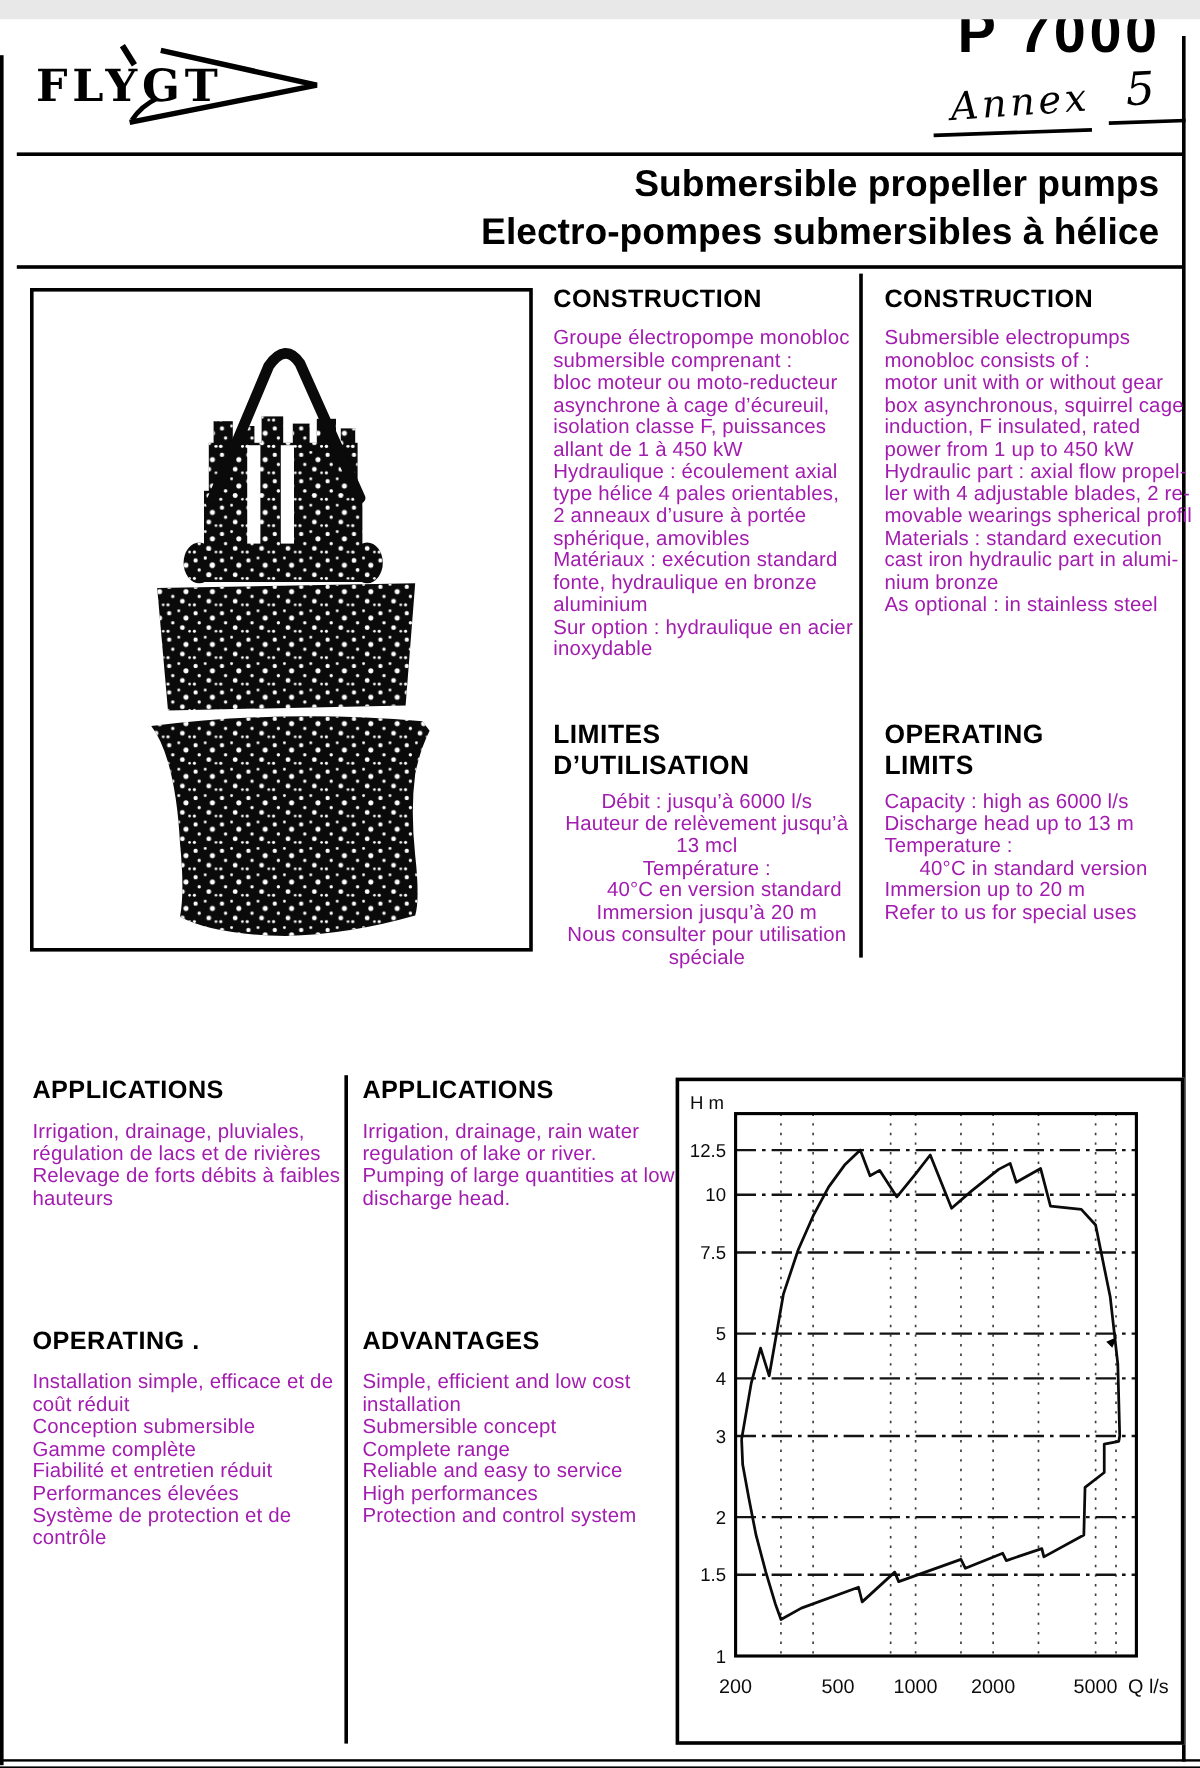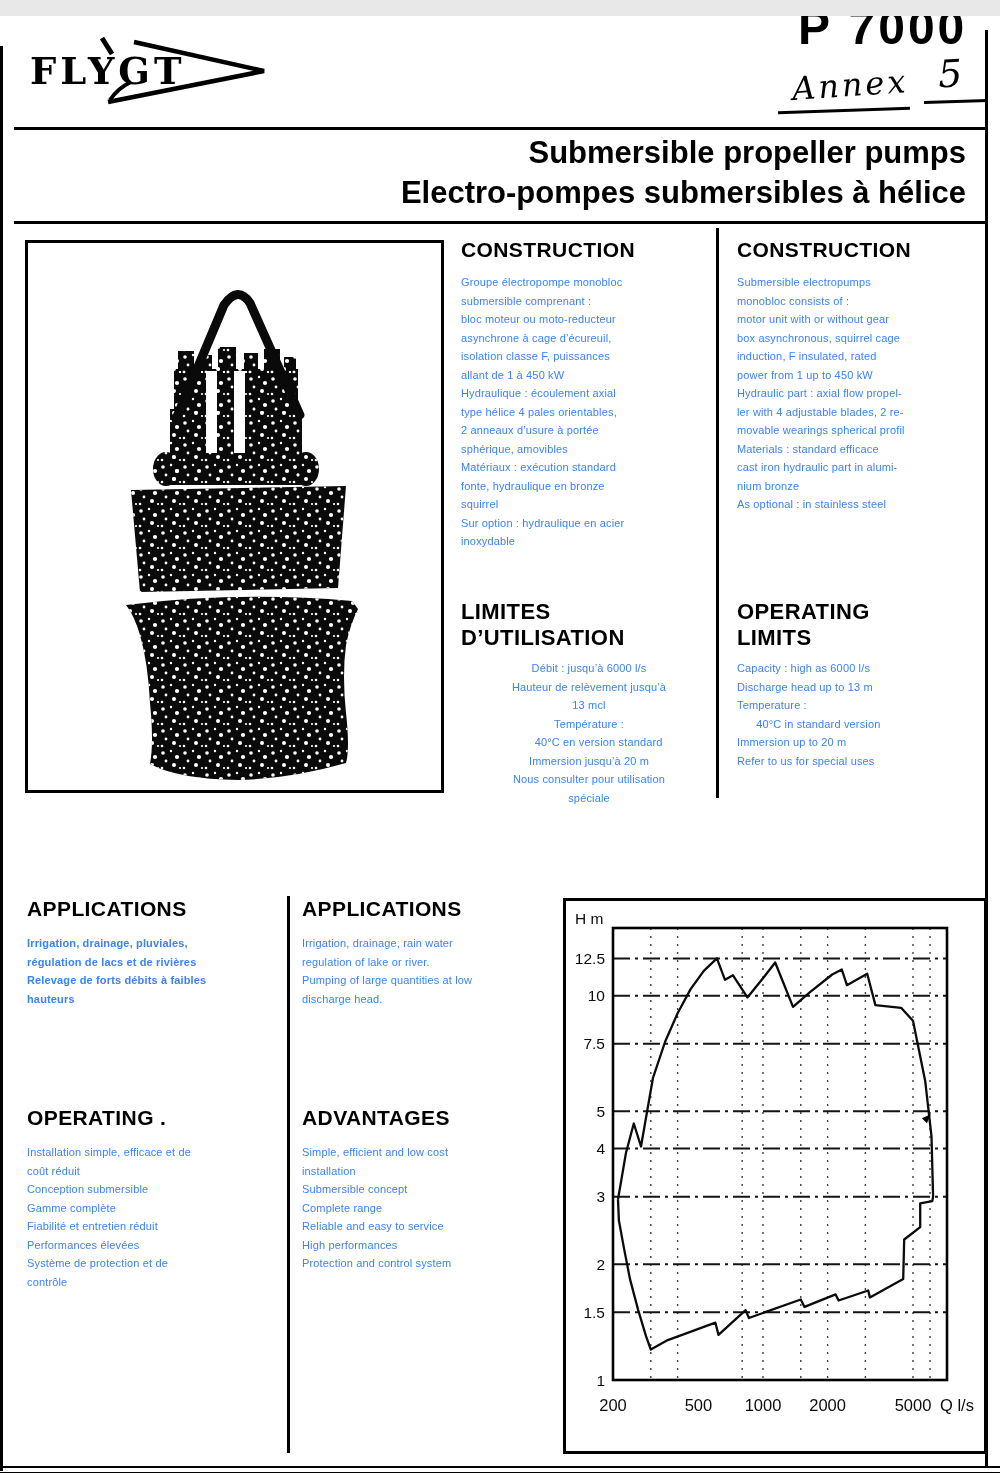--- a/index.html
+++ b/index.html
@@ -18,21 +18,21 @@
   .annex-num{left:938px;top:36px;font-family:"DejaVu Serif",serif;font-style:italic;
              font-size:38px;color:#000;transform:rotate(-3deg);}
   .ul1{left:778px;top:93px;width:132px;height:3px;background:#000;transform:rotate(-2deg);}
   .ul2{left:924px;top:84px;width:64px;height:3px;background:#000;transform:rotate(-2deg);}
   .rule{background:#000;}
   .title-block{left:300px;top:117px;width:666px;text-align:right;
                font-weight:bold;font-size:31px;line-height:40px;color:#000;letter-spacing:0px;}
   
   .sech{font-weight:bold;font-size:21px;letter-spacing:.4px;color:#000;}
   .sech2 .tl{font-weight:bold;font-size:22px;line-height:26px;letter-spacing:.4px;color:#000;}
-  .body{font-size:11px;line-height:18.5px;letter-spacing:.15px;color:#3b82f6;}
+  .body{font-size:17px;line-height:18.5px;letter-spacing:.15px;color:#a21caf;}
   .tl{white-space:pre;}
   
   .photo-box{left:25px;top:224px;width:419px;height:553px;border:3px solid #000;
              box-sizing:border-box;background:#fff;}
   .chart-box{left:563px;top:882px;width:424px;height:556px;border:3px solid #000;
              box-sizing:border-box;background:#fff;}
   .vdiv{background:#000;}
 </style>
 </head>
 <body>
@@ -111,39 +111,39 @@
       <div class="tl">bloc moteur ou moto-reducteur</div>
       <div class="tl">asynchrone à cage d’écureuil,</div>
       <div class="tl">isolation classe F, puissances</div>
       <div class="tl">allant de 1 à 450 kW</div>
       <div class="tl">Hydraulique : écoulement axial</div>
       <div class="tl">type hélice 4 pales orientables,</div>
       <div class="tl">2 anneaux d’usure à portée</div>
       <div class="tl">sphérique, amovibles</div>
       <div class="tl">Matériaux : exécution standard</div>
       <div class="tl">fonte, hydraulique en bronze</div>
-      <div class="tl">squirrel</div>
+      <div class="tl">aluminium</div>
       <div class="tl">Sur option : hydraulique en acier</div>
       <div class="tl">inoxydable</div>
     </div>
 
   <div class="abs vdiv" style="left:716px;top:212px;width:2.5px;height:570px;"></div>
 
   <div class="abs sech" style="left:737px;top:222px;">CONSTRUCTION</div>
   <div class="abs body" style="left:737px;top:257px;width:252px;">
       <div class="tl">Submersible electropumps</div>
       <div class="tl">monobloc consists of :</div>
       <div class="tl">motor unit with or without gear</div>
       <div class="tl">box asynchronous, squirrel cage</div>
       <div class="tl">induction, F insulated, rated</div>
       <div class="tl">power from 1 up to 450 kW</div>
       <div class="tl">Hydraulic part : axial flow propel-</div>
       <div class="tl">ler with 4 adjustable blades, 2 re-</div>
       <div class="tl">movable wearings spherical profil</div>
-      <div class="tl">Materials : standard efficace</div>
+      <div class="tl">Materials : standard execution</div>
       <div class="tl">cast iron hydraulic part in alumi-</div>
       <div class="tl">nium bronze</div>
       <div class="tl">As optional : in stainless steel</div>
     </div>
 
   <div class="abs sech2" style="left:461px;top:583px;">
       <div class="tl">LIMITES</div>
       <div class="tl">D’UTILISATION</div>
     </div>
   <div class="abs body" style="left:461px;top:643px;width:256px;text-align:center;">
@@ -164,21 +164,21 @@
   <div class="abs body" style="left:737px;top:643px;width:252px;">
       <div class="tl">Capacity : high as 6000 l/s</div>
       <div class="tl">Discharge head up to 13 m</div>
       <div class="tl">Temperature :</div>
       <div class="tl">      40°C in standard version</div>
       <div class="tl">Immersion up to 20 m</div>
       <div class="tl">Refer to us for special uses</div>
     </div>
 
   <div class="abs sech" style="left:27px;top:881px;">APPLICATIONS</div>
-  <div class="abs body" style="left:27px;top:918px;width:262px;font-weight:bold;">
+  <div class="abs body" style="left:27px;top:918px;width:262px;">
       <div class="tl">Irrigation, drainage, pluviales,</div>
       <div class="tl">régulation de lacs et de rivières</div>
       <div class="tl">Relevage de forts débits à faibles</div>
       <div class="tl">hauteurs</div>
     </div>
 
   <div class="abs sech" style="left:27px;top:1090px;">OPERATING .</div>
   <div class="abs body" style="left:27px;top:1127px;width:262px;">
       <div class="tl">Installation simple, efficace et de</div>
       <div class="tl">coût réduit</div>

